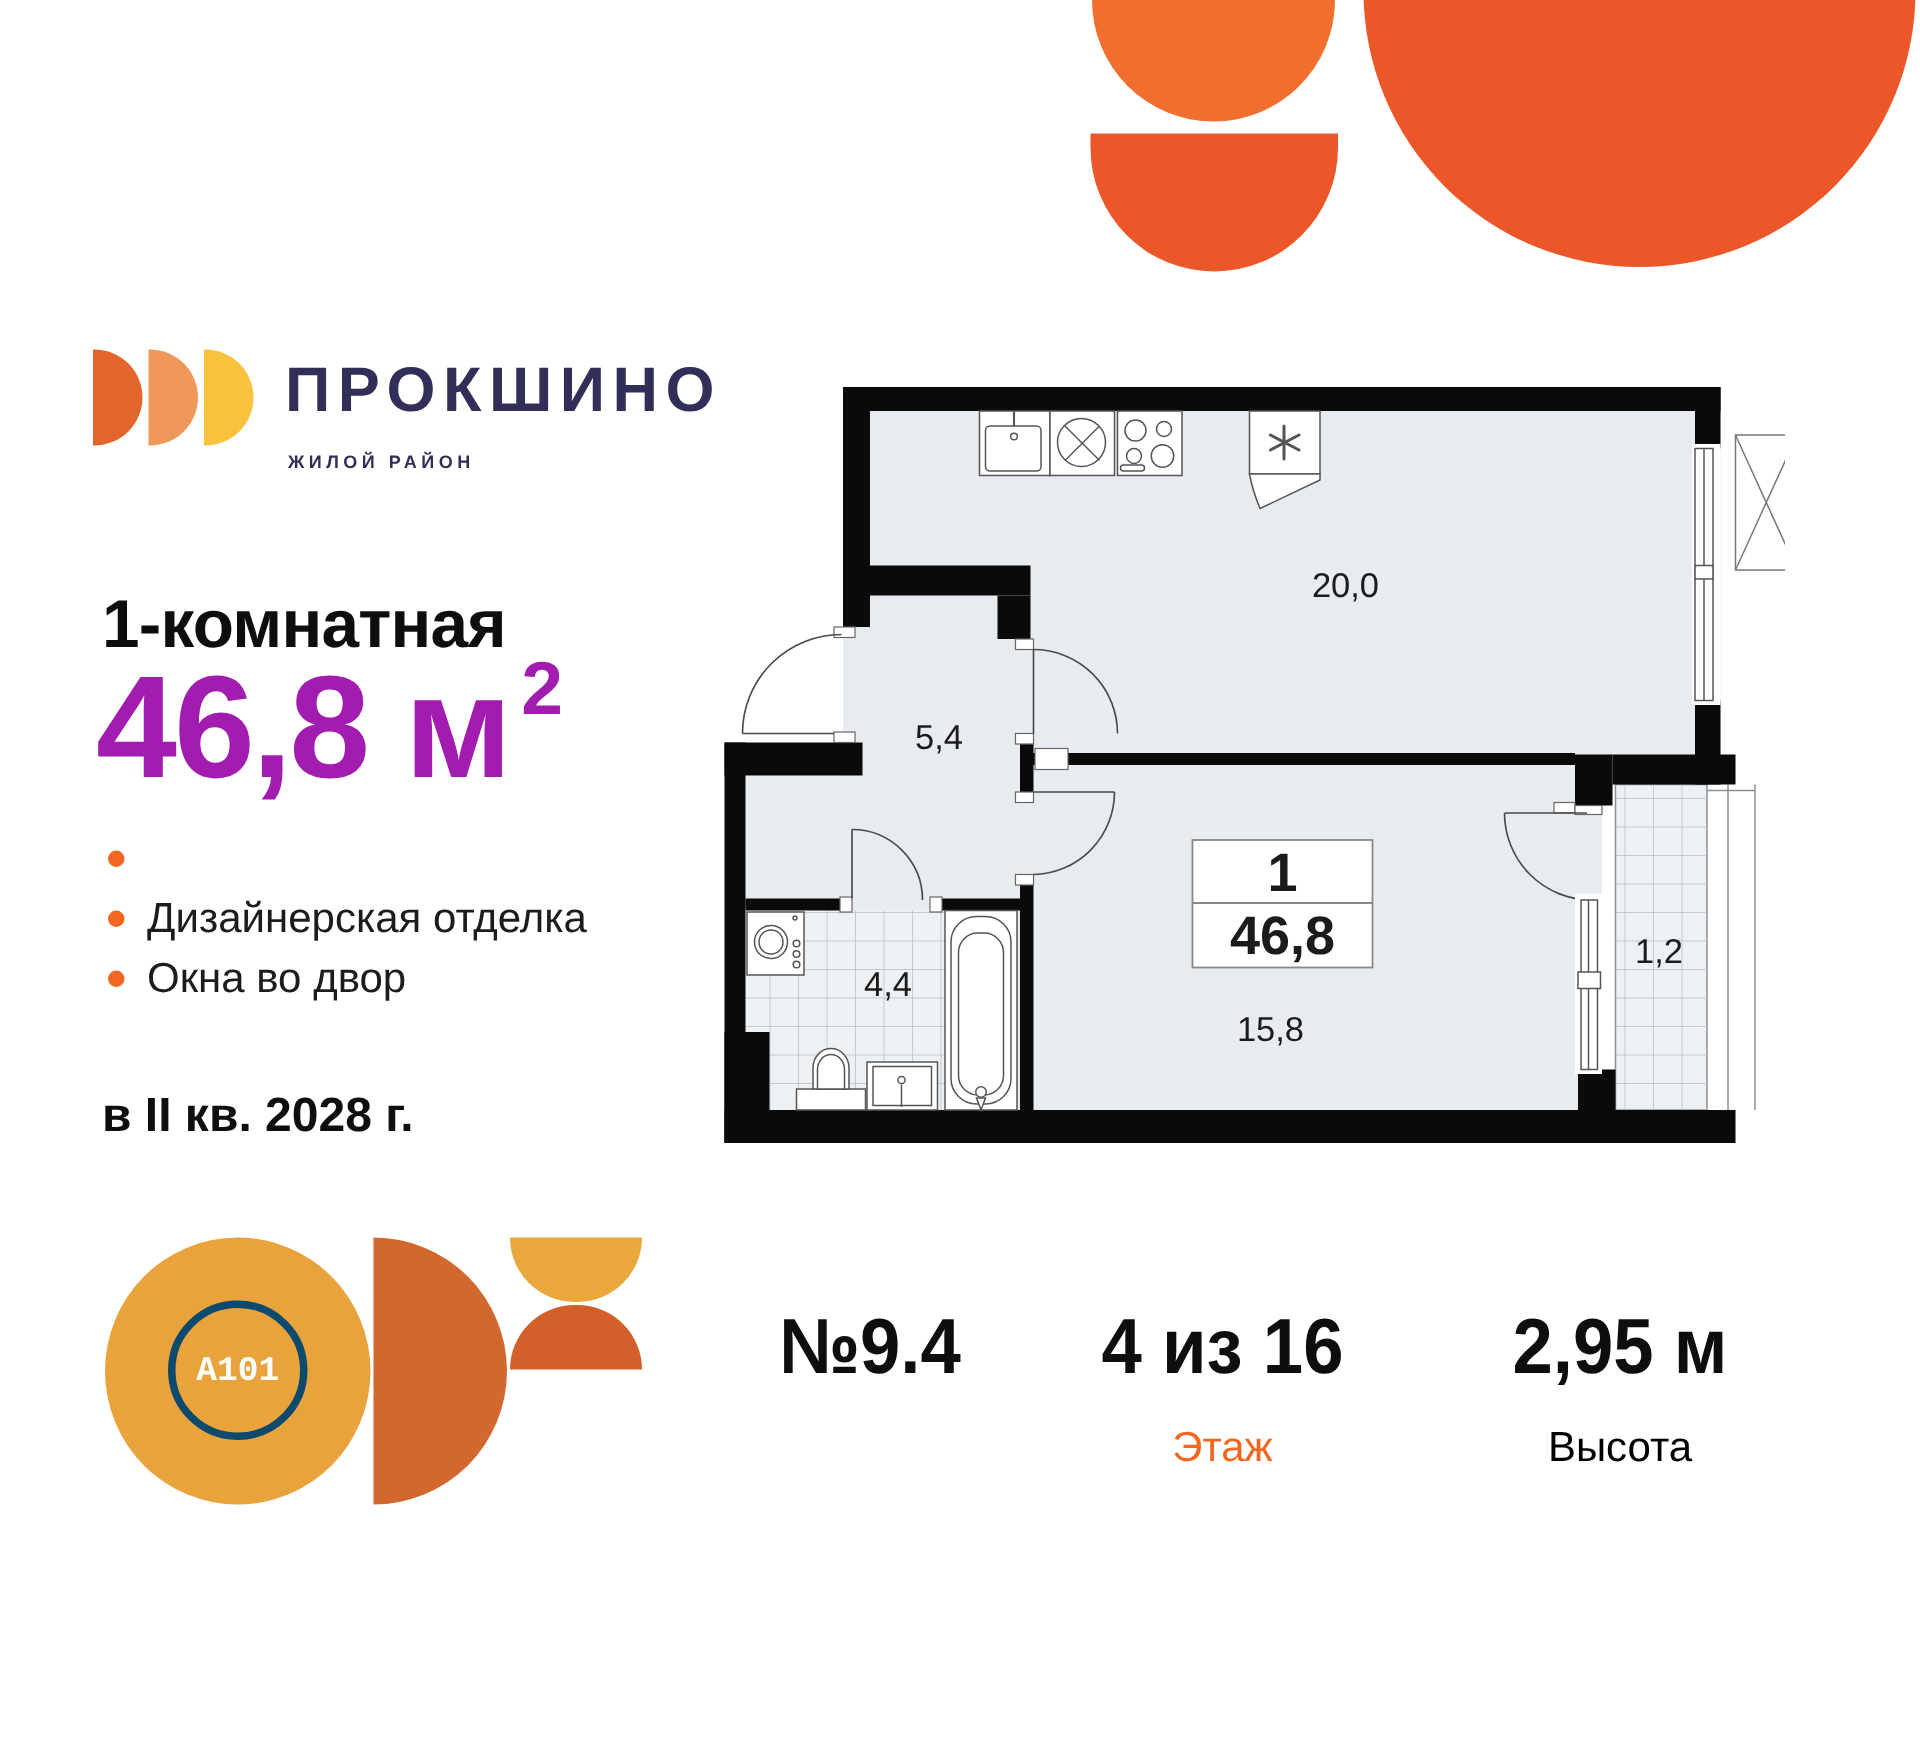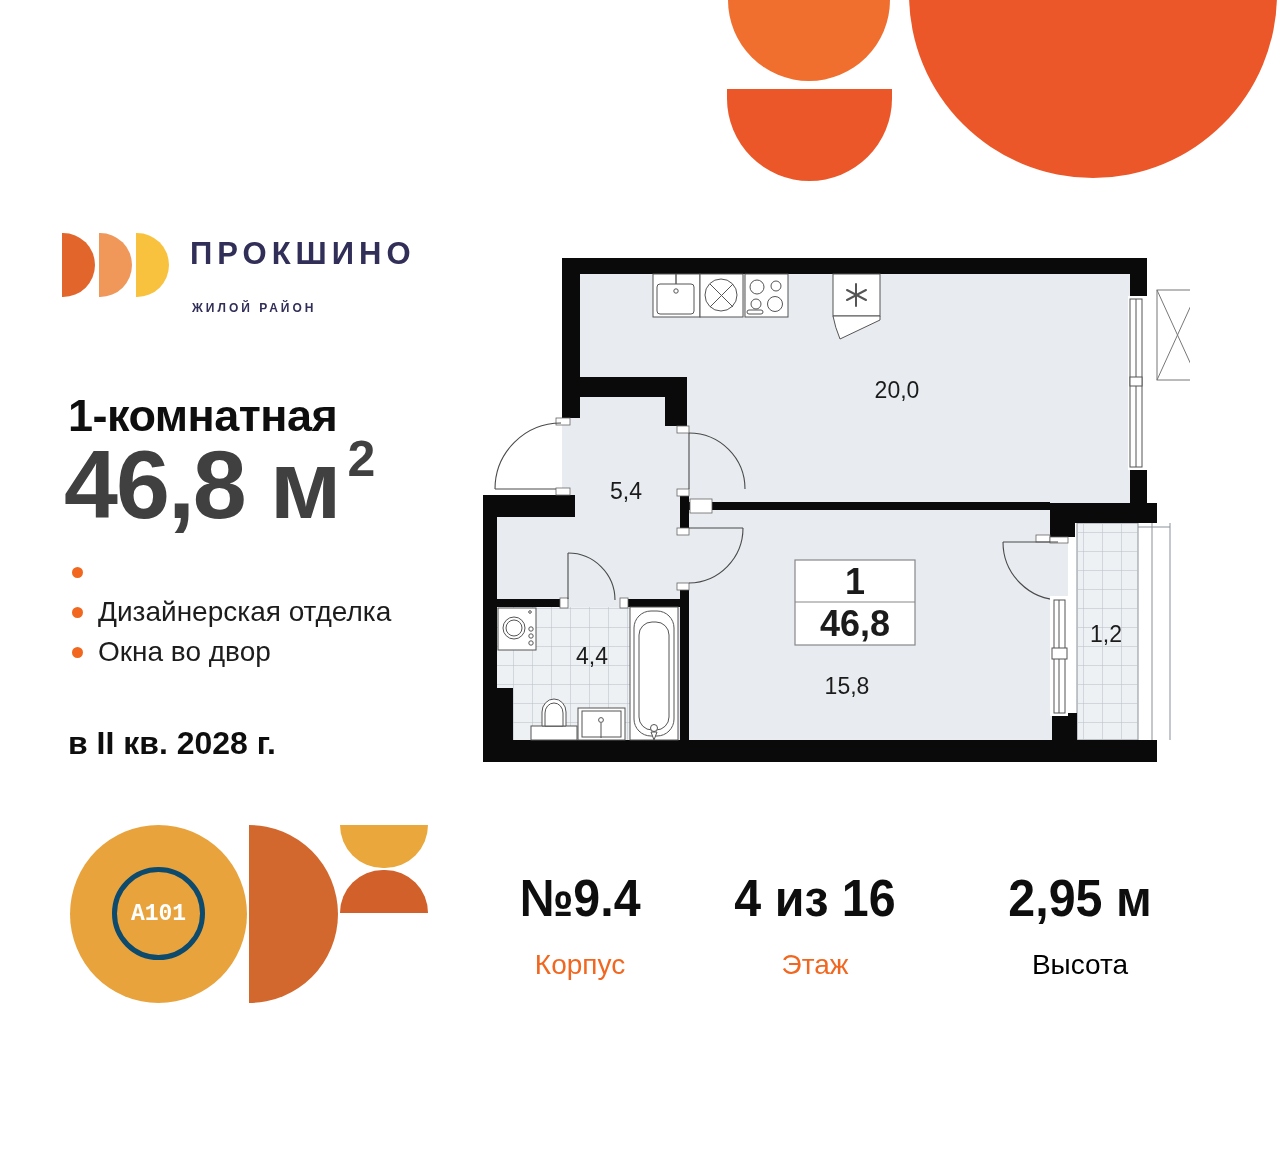--- a/index.html
+++ b/index.html
@@ -4,28 +4,28 @@
 <style>
   html,body{margin:0;padding:0;background:#fff;}
   .page{position:relative;width:1280px;height:1160px;background:#fff;overflow:hidden;
         font-family:"Liberation Sans",sans-serif;}
   
   .deco{position:absolute;}
   .deco-half{border-radius:0 0 999px 999px;}
   
   .brand{position:absolute;left:62px;top:233px;}
   .brand-arc{position:absolute;top:0;width:33px;height:64px;border-radius:0 64px 64px 0;}
-  .brand-word{position:absolute;left:128px;top:3px;font-weight:bold;font-size:31px;
+  .brand-word{position:absolute;left:128px;top:3px;font-weight:bold;font-size:42px;
               letter-spacing:5px;color:#312E58;white-space:nowrap;}
   .brand-tag{position:absolute;left:130px;top:41px;font-weight:bold;font-size:12px;
              letter-spacing:3px;color:#312E58;white-space:nowrap;margin-top:27px;}
   
   .title{position:absolute;left:68px;top:390px;font-size:45px;font-weight:bold;color:#0e0e0e;
          letter-spacing:-.5px;}
-  .area{position:absolute;left:64px;top:434px;font-size:97px;font-weight:bold;color:#404040;
+  .area{position:absolute;left:64px;top:434px;font-size:97px;font-weight:bold;color:#a21caf;
         letter-spacing:-2px;line-height:1.05;}
   .area .sup{font-size:50px;position:relative;top:-42px;margin-left:8px;letter-spacing:0;}
   .features{position:absolute;left:72px;top:552px;}
   .feat{display:flex;align-items:center;height:40px;font-size:28px;color:#1c1c1c;}
   .dot{width:11px;height:11px;border-radius:50%;margin-right:15px;flex:none;}
   .handover1{position:absolute;left:68px;top:681px;font-size:34px;font-weight:bold;}
   .handover2{position:absolute;left:68px;top:725px;font-size:32px;font-weight:bold;color:#0e0e0e;}
   
   .a101{position:absolute;left:0;top:0;}
   .a101 .big{position:absolute;left:70px;top:825px;width:177px;height:178px;border-radius:50%;}
@@ -87,21 +87,20 @@
 <div class="a101">
   <div class="big" style="background:#E8A33D;"></div>
   <div class="ring">A101</div>
   <div class="halfR" style="background:#D2682E;"></div>
   <div class="smY" style="background:#EAA83C;"></div>
   <div class="smO" style="background:#D2602A;"></div>
 </div>
 
 <div class="stat" style="left:460px;">
   <div class="val">№9.4</div>
-  <div class="lab" style="color:#F2671F;">Корпус</div>
 </div>
 <div class="stat" style="left:695px;">
   <div class="val">4 из 16</div>
   <div class="lab" style="color:#F2671F;">Этаж</div>
 </div>
 <div class="stat" style="left:960px;">
   <div class="val">2,95 м</div>
   <div class="lab" style="color:#000000;">Высота</div>
 </div>
 

